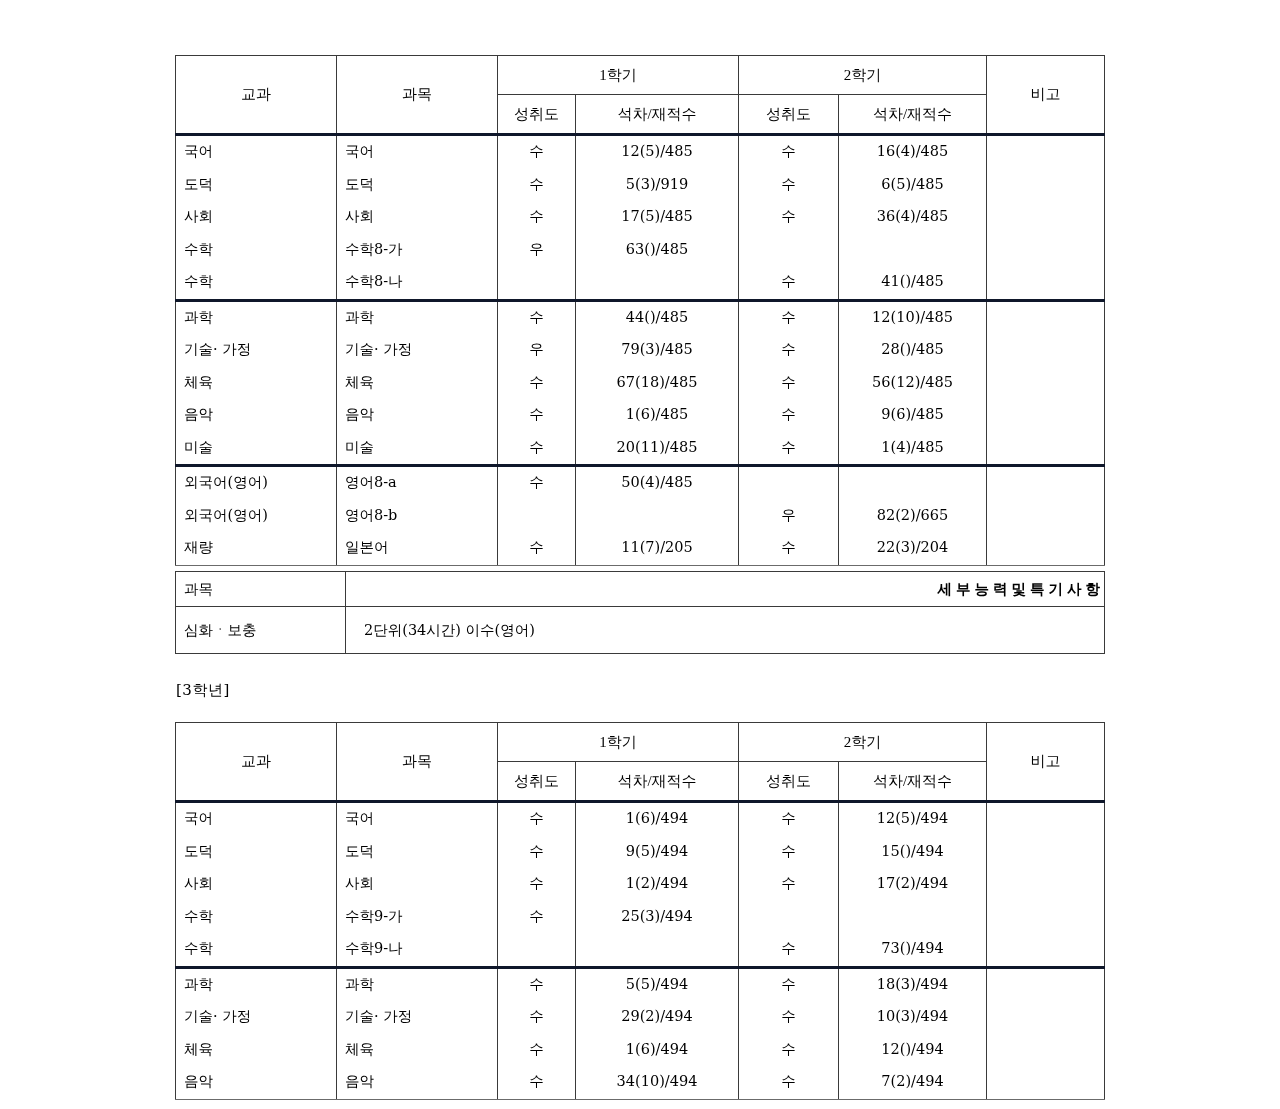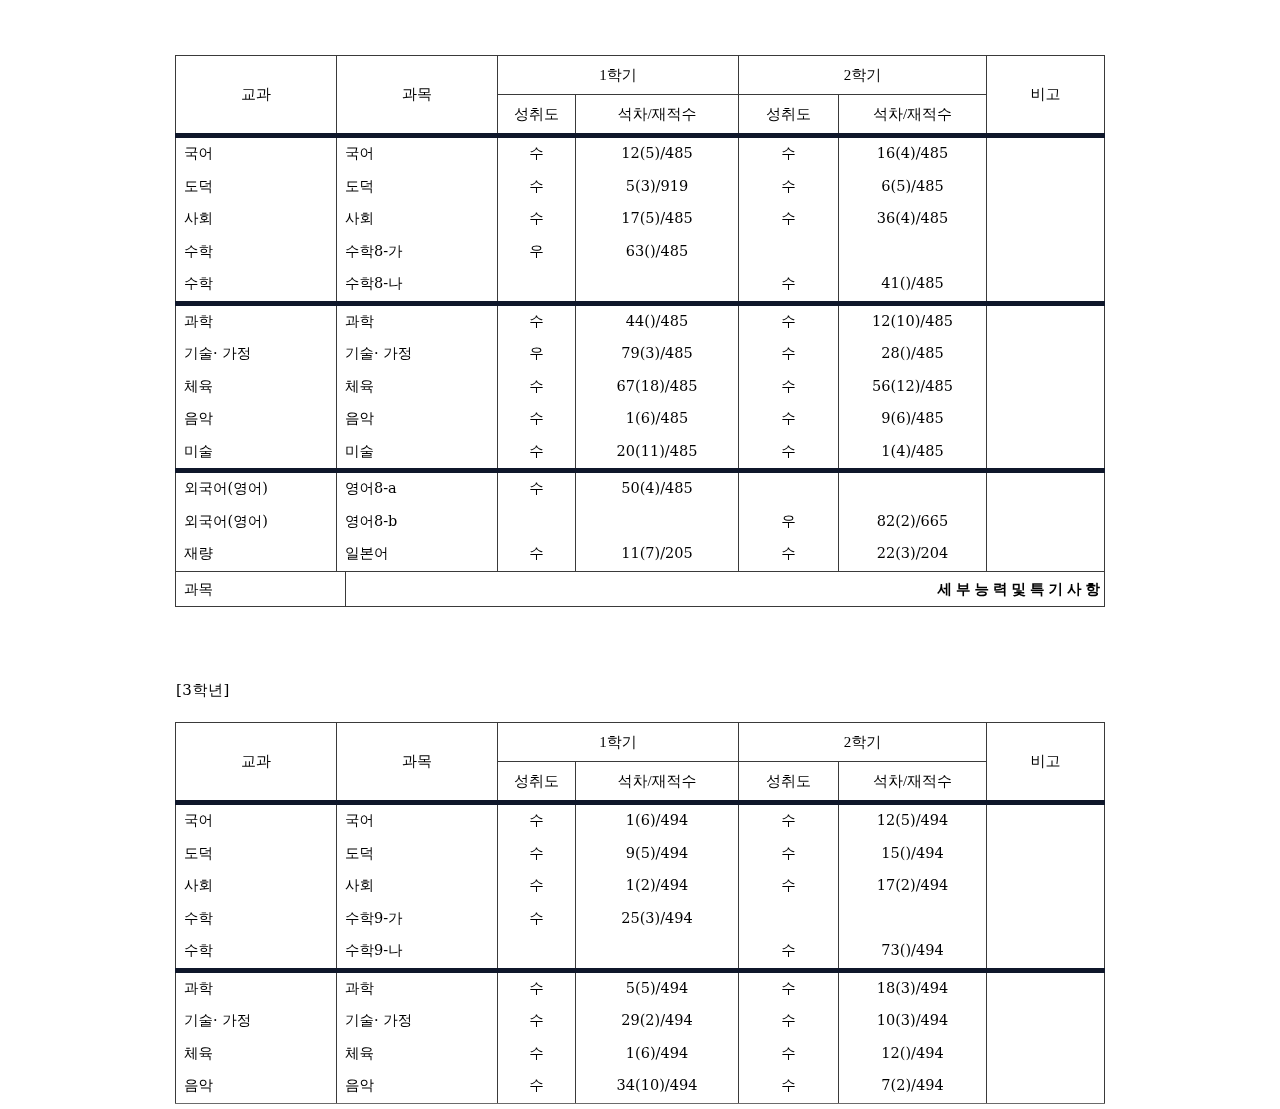--- a/index.html
+++ b/index.html
@@ -53,21 +53,21 @@
   .grade-table .hdr-tall {
     height: 76px;
     text-align: center;
   }
   .grade-table .data-row td {
     height: 32.5px;
     border-top: none;
     border-bottom: none;
   }
   .grade-table tr.group-start td {
-    border-top: 5px solid #0f172a;
+    border-top: 3px solid #0f172a;
   }
   .grade-table tr.group-end td {
     border-bottom: 1px solid #6b6b6b;
   }
   .grade-table .c-gyogwa,
   .grade-table .c-gwamok {
     text-align: left;
     padding-left: 8px;
   }
   .grade-table .c-center {
@@ -292,20 +292,24 @@
   <table class="notes-table" id="table-notes-2">
     <colgroup>
         <col class="w-nt-label">
         <col class="w-nt-rest">
       </colgroup>
     <tbody>
         <tr>
           <td class="nt-label">과목</td>
           <td class="nt-title">세부능력및특기사항</td>
         </tr>
+        <tr>
+          <td class="nt-body-label">심화ㆍ보충</td>
+          <td class="nt-body-text">2단위(34시간) 이수(영어)</td>
+        </tr>
       </tbody>
   </table>
 
   <div class="section-label" id="label-grade-3">[3학년]</div>
 
   <table class="grade-table" id="table-grade-3">
     <colgroup>
       <col class="w-gyogwa">
         <col class="w-gwamok">
         <col class="w-ach1">

